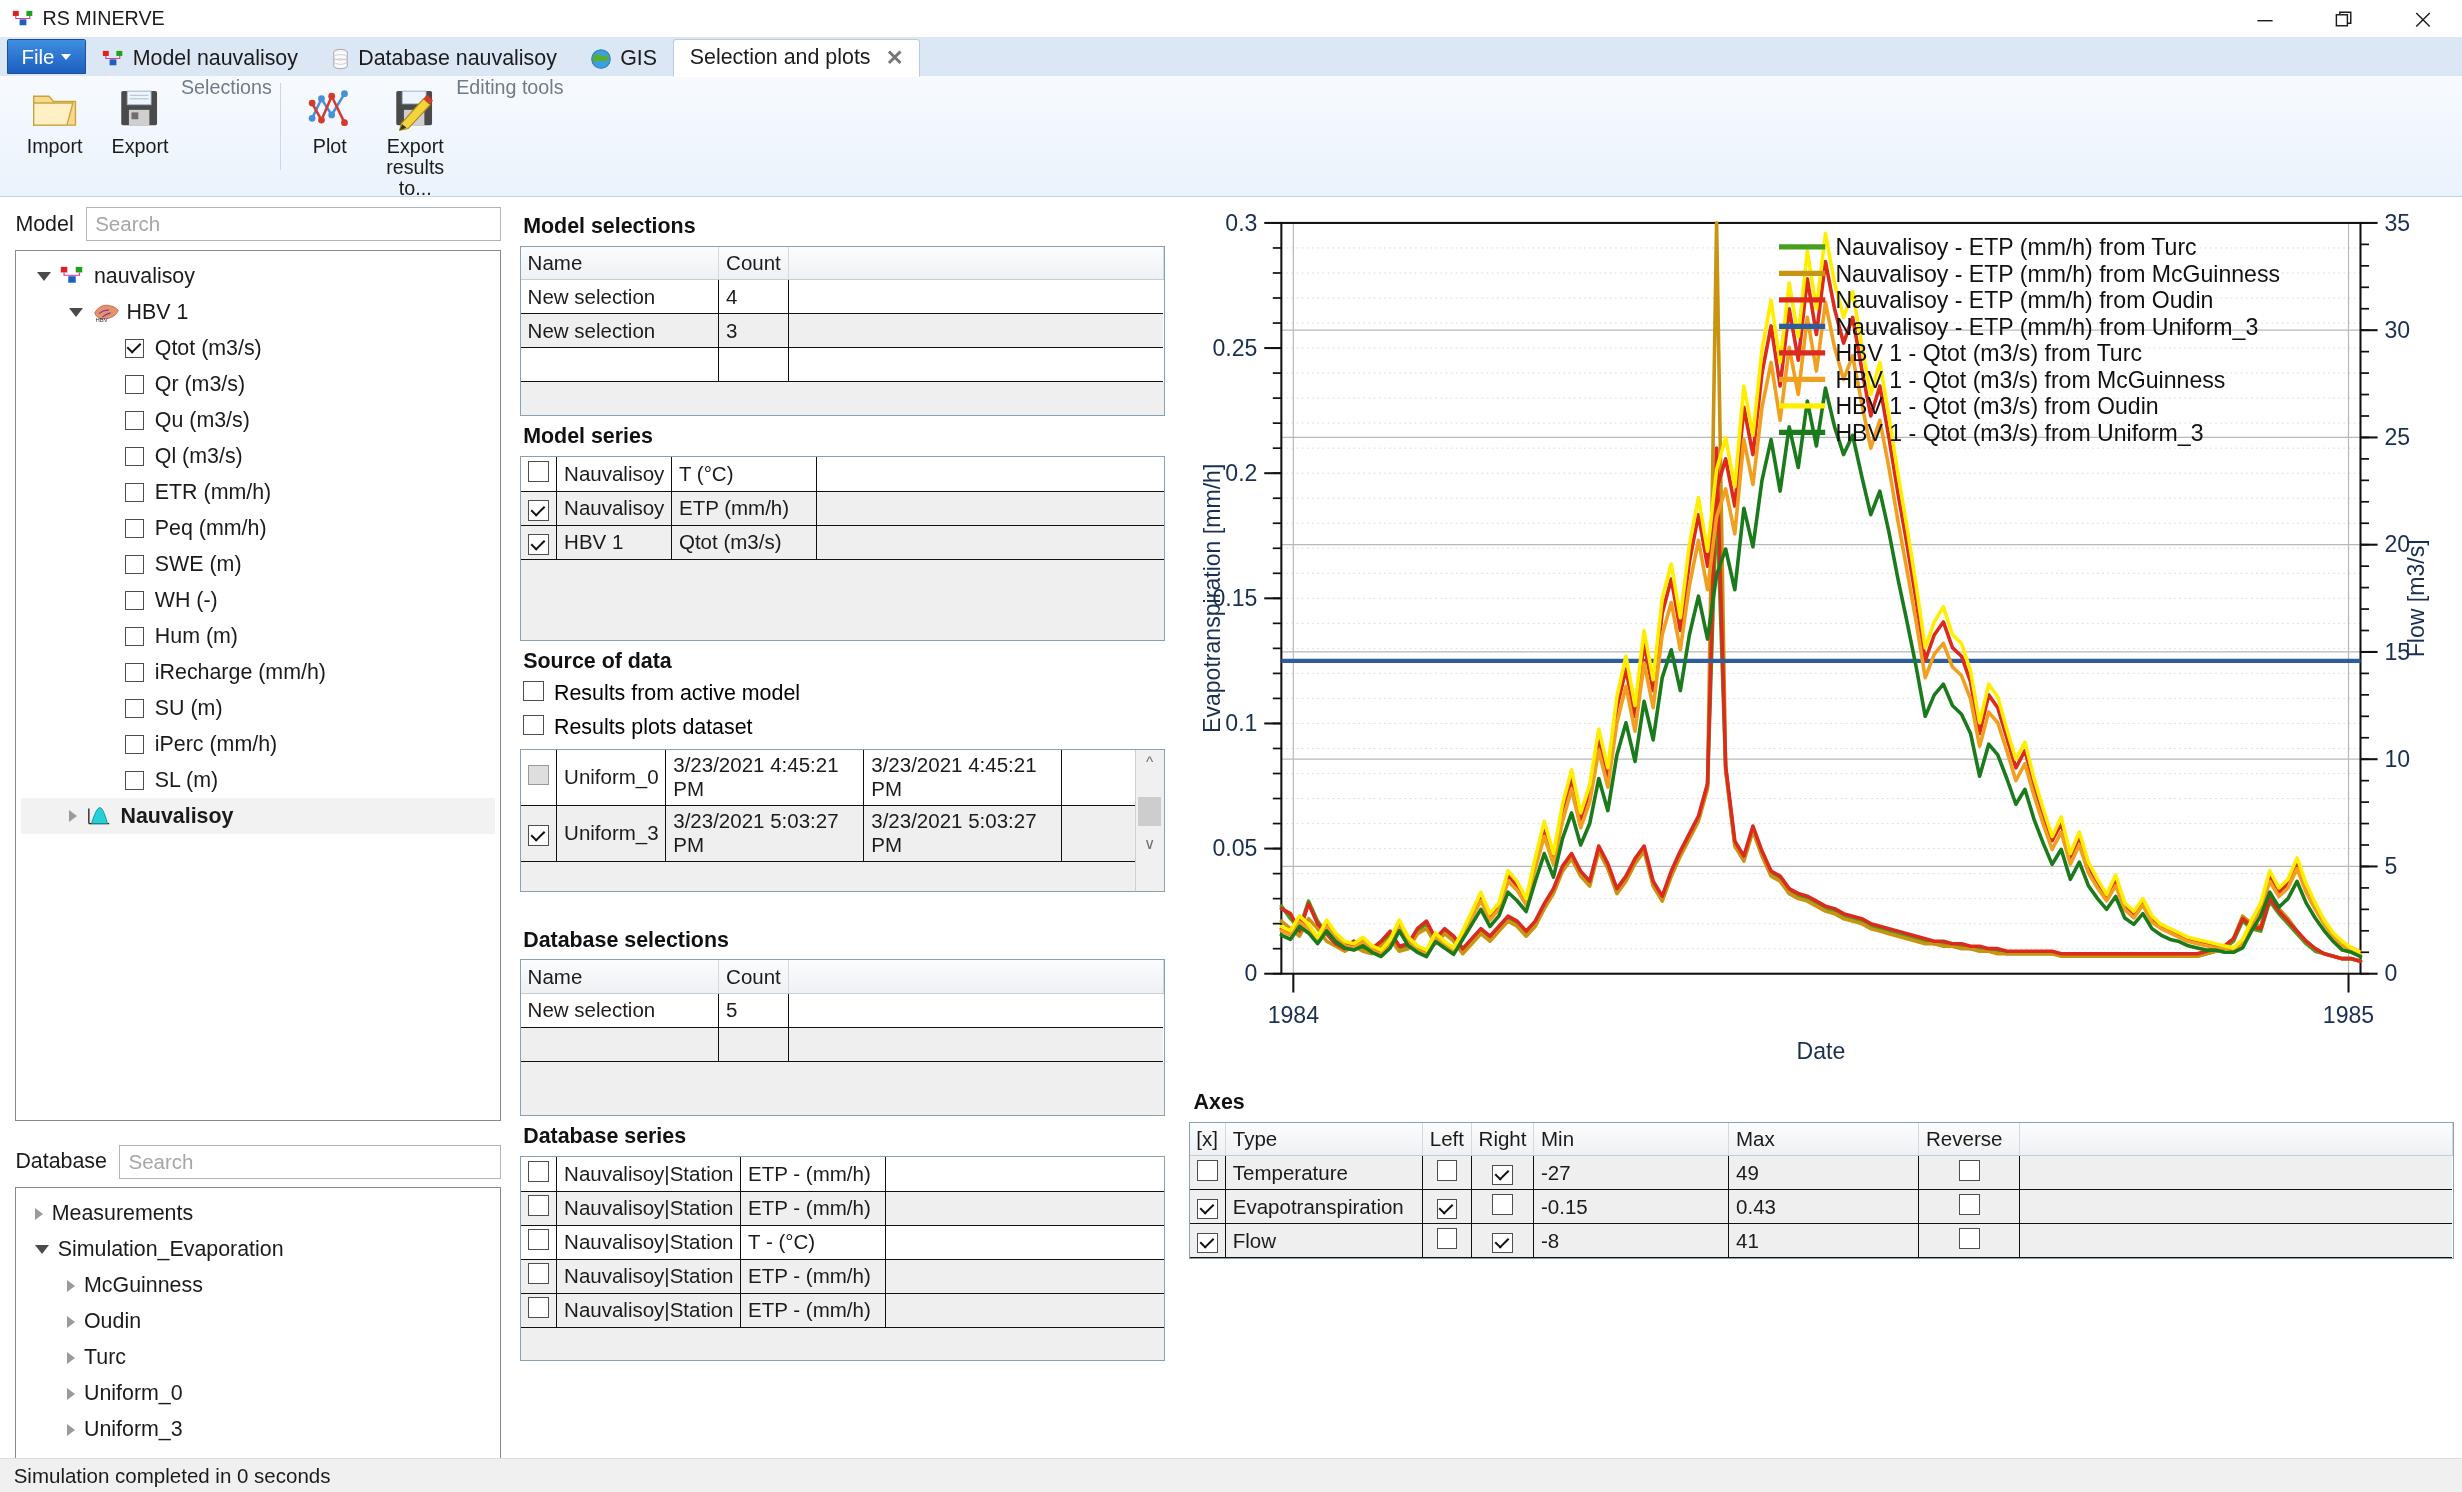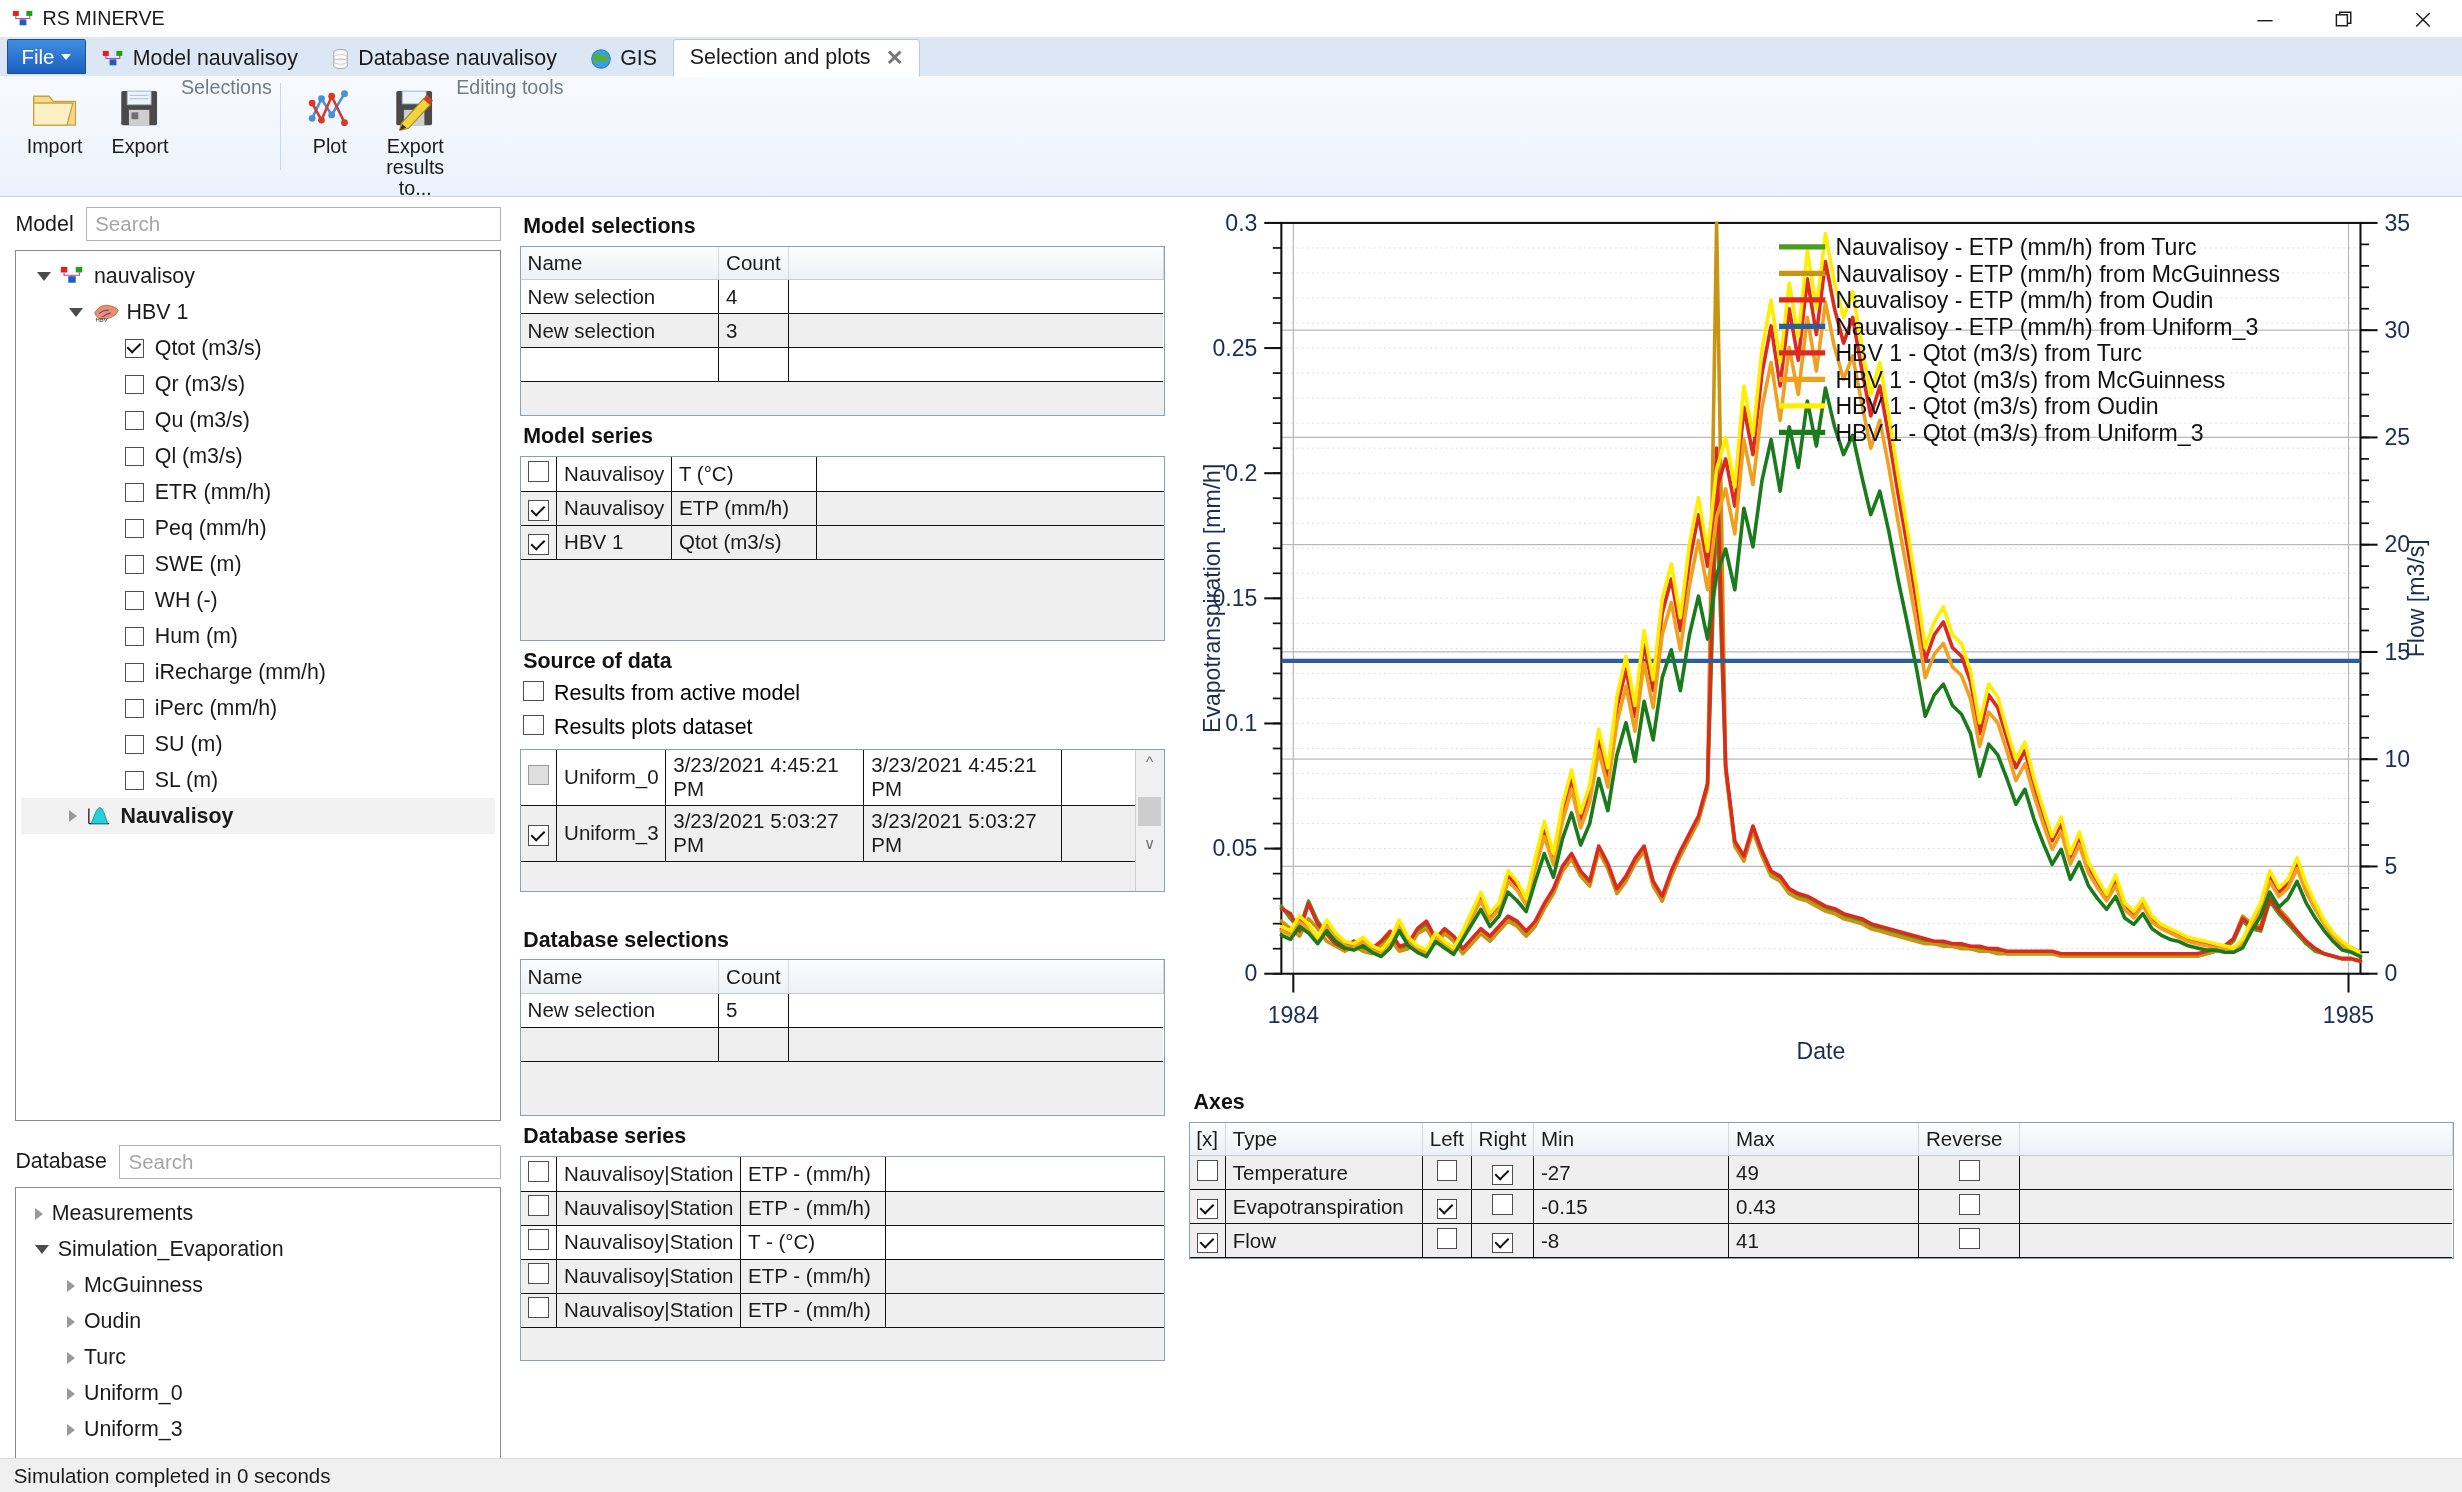--- a/index.html
+++ b/index.html
@@ -377,26 +377,26 @@
           <span>Hum (m)</span>
         </div>
         <div class="tnode" style="padding-left: 80px;">
           <span class="arrow-spacer"></span>
           <span class="cbx"></span>
           <span>iRecharge (mm/h)</span>
         </div>
         <div class="tnode" style="padding-left: 80px;">
           <span class="arrow-spacer"></span>
           <span class="cbx"></span>
+          <span>SU (m)</span>
+        </div>
+        <div class="tnode" style="padding-left: 80px;">
+          <span class="arrow-spacer"></span>
+          <span class="cbx"></span>
           <span>iPerc (mm/h)</span>
-        </div>
-        <div class="tnode" style="padding-left: 80px;">
-          <span class="arrow-spacer"></span>
-          <span class="cbx"></span>
-          <span>SU (m)</span>
         </div>
         <div class="tnode" style="padding-left: 80px;">
           <span class="arrow-spacer"></span>
           <span class="cbx"></span>
           <span>SL (m)</span>
         </div>
         <div class="tnode selected" style="padding-left: 48px;">
           <span class="arrow-closed"></span>
           <span class="ticon">
             <svg width="26" height="22" viewBox="0 0 30 26">

